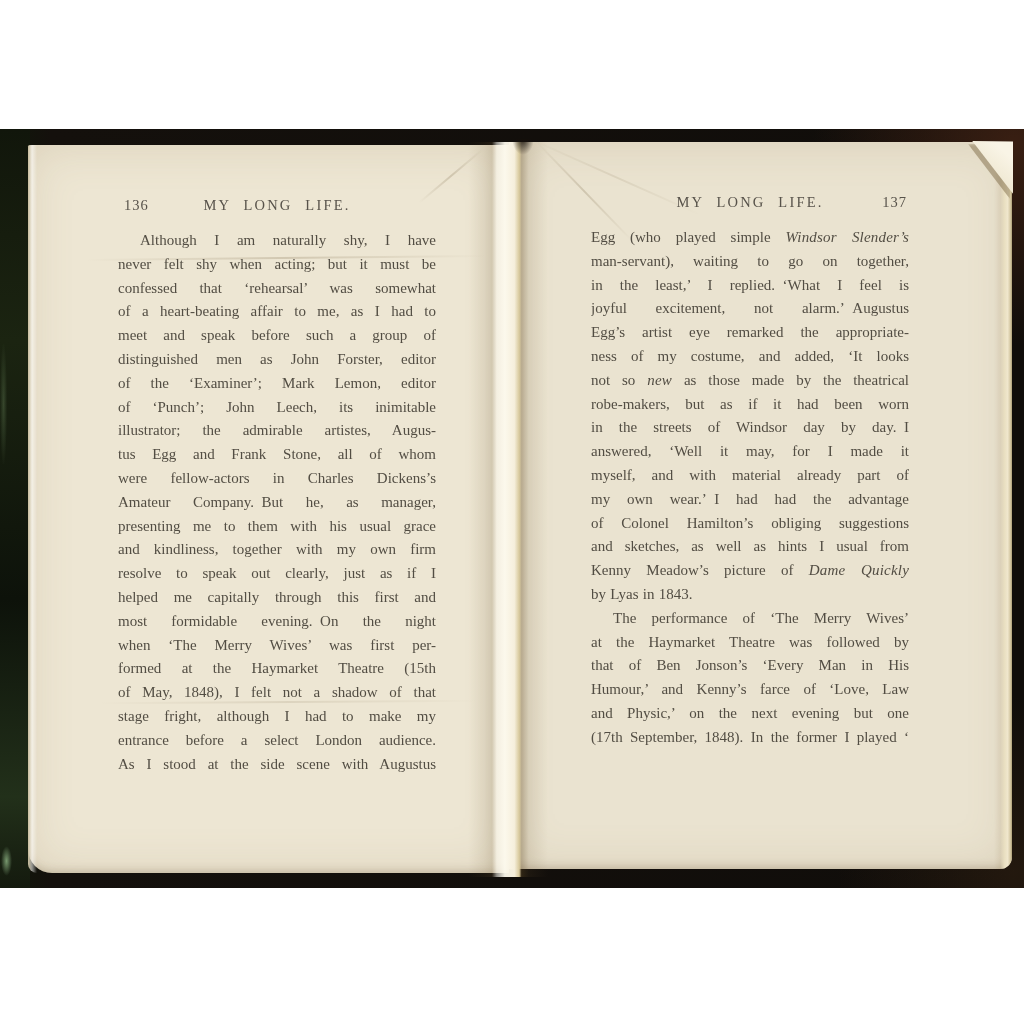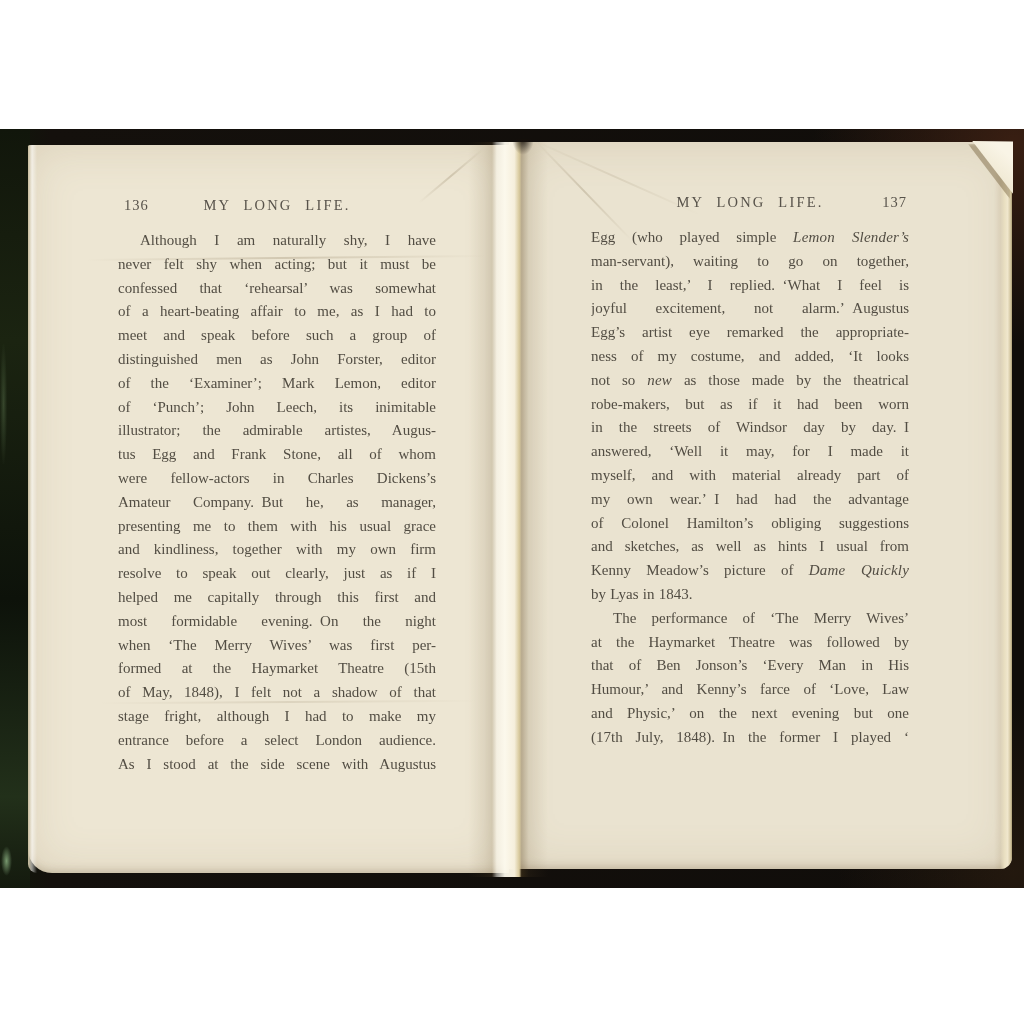--- a/index.html
+++ b/index.html
@@ -151,41 +151,41 @@
       <div class="dogear">
         <div class="fold-shadow"></div>
         <div class="fold"></div>
       </div>
       <div class="text-col">
         <div class="page-header">
           <span class="running-title">MY LONG LIFE.</span>
           <span class="folio folio-right">137</span>
         </div>
         <div class="page-body">
-            <div class="line">Egg (who played simple <i>Lemon Slender’s</i></div>
+            <div class="line">Egg (who played simple <i>Windsor Slender’s</i></div>
             <div class="line">man-servant), waiting to go on together,</div>
             <div class="line">in the least,’ I replied. ‘What I feel is</div>
             <div class="line">joyful excitement, not alarm.’ Augustus</div>
             <div class="line">Egg’s artist eye remarked the appropriate-</div>
             <div class="line">ness of my costume, and added, ‘It looks</div>
             <div class="line">not so <i>new</i> as those made by the theatrical</div>
             <div class="line">robe-makers, but as if it had been worn</div>
             <div class="line">in the streets of Windsor day by day. I</div>
             <div class="line">answered, ‘Well it may, for I made it</div>
             <div class="line">myself, and with material already part of</div>
             <div class="line">my own wear.’ I had had the advantage</div>
             <div class="line">of Colonel Hamilton’s obliging suggestions</div>
             <div class="line">and sketches, as well as hints I usual from</div>
             <div class="line">Kenny Meadow’s picture of <i>Dame Quickly</i></div>
             <div class="line flush">by Lyas in 1843.</div>
             <div class="line indent">The performance of ‘The Merry Wives’</div>
             <div class="line">at the Haymarket Theatre was followed by</div>
             <div class="line">that of Ben Jonson’s ‘Every Man in His</div>
             <div class="line">Humour,’ and Kenny’s farce of ‘Love, Law</div>
             <div class="line">and Physic,’ on the next evening but one</div>
-            <div class="line">(17th July, 1848). In the former I played ‘</div>
+            <div class="line">(17th September, 1848). In the former I played ‘</div>
           </div>
       </div>
     </div>
 
     <div class="gutter"></div>
   </div>
 </div>
 
 </body></html>

